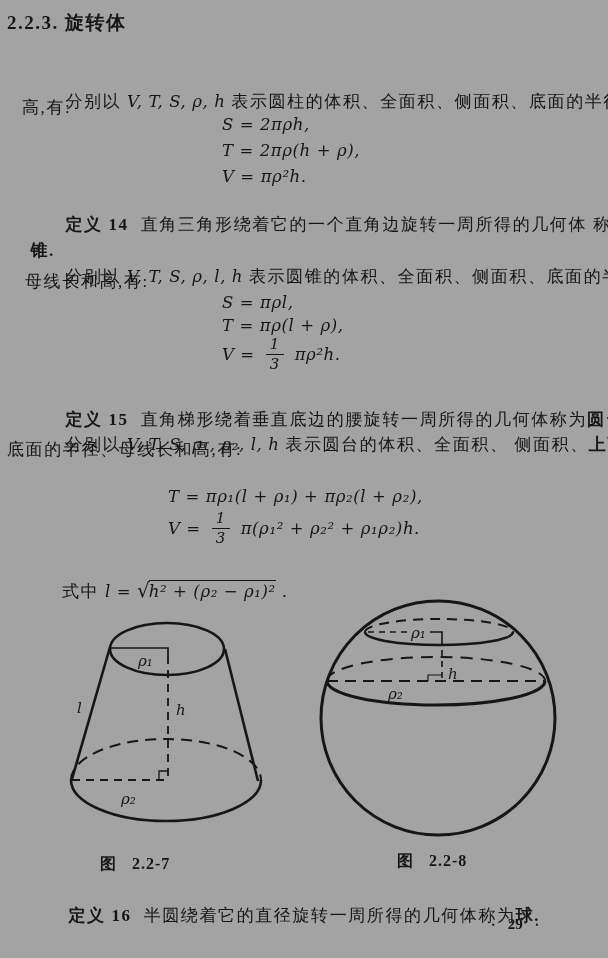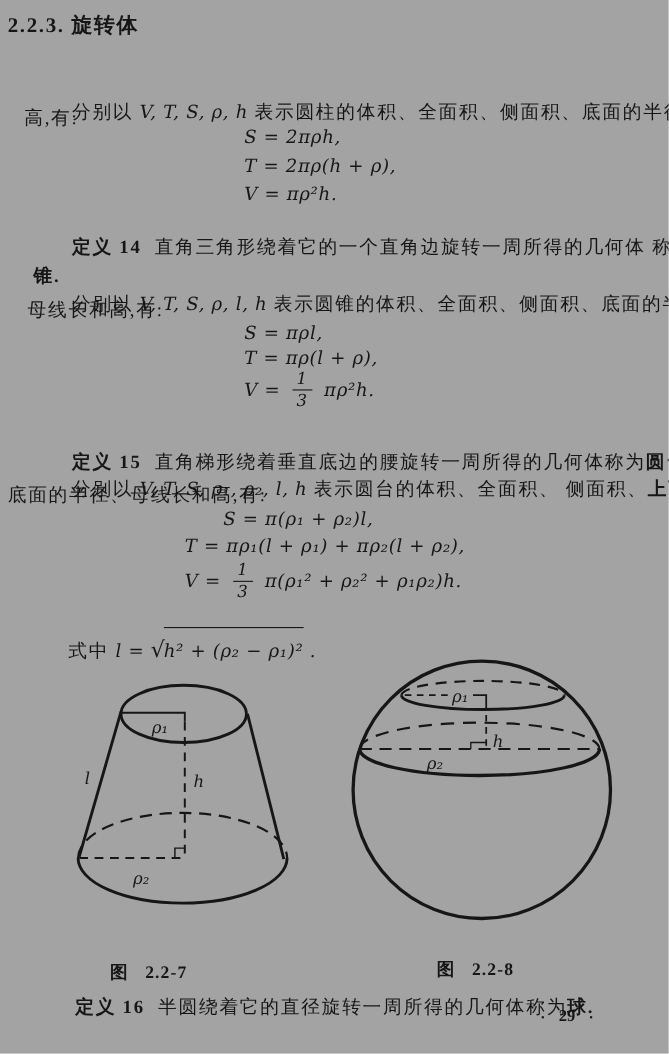--- a/index.html
+++ b/index.html
@@ -17,22 +17,22 @@
   .formula {
     position:absolute; white-space:pre;
     font-family:"DejaVu Serif", serif; font-style:italic;
     font-size:16.5px; letter-spacing:0.6px;
   }
   .frow { display:flex; align-items:center; }
   .frac { display:inline-flex; flex-direction:column; align-items:center; margin:0 5px; font-size:15px; }
   .frac .num { border-bottom:1.5px solid #161616; padding:0 4px 1px; line-height:1.1; }
   .frac .den { line-height:1.1; padding-top:1px; }
   .radical { font-style:normal; font-size:20px; letter-spacing:0; }
-  .radicand { border-top:1.7px solid #161616; padding-top:11px; margin-left:-1px; }
-  .caption { position:absolute; font-weight:bold; font-size:16px; letter-spacing:1px; white-space:pre;margin-top:20px; }
+  .radicand { border-top:1.7px solid #161616; padding-top:1px; margin-left:-1px; }
+  .caption { position:absolute; font-weight:bold; font-size:16px; letter-spacing:1px; white-space:pre; }
   .pageno { position:absolute; display:flex; align-items:center; gap:13px; font-weight:bold; font-size:15px; }
   .pageno .sq { font-size:8px; line-height:1; }
   svg { position:absolute; overflow:visible; }
   svg text { font-family:"DejaVu Serif", serif; font-style:italic; font-size:15px; fill:#161616; }
   svg .stroke { stroke:#161616; fill:none; }
 </style>
 </head>
 <body>
 
 <div class="page">
@@ -71,21 +71,20 @@
   </div>
 
   <div class="abs cn" style="left:42px; top:388px;">
     <span class="b lblgap">定义 15</span><span>直角梯形绕着垂直底边的腰旋转一周所得的几何体称为</span><span class="b">圆台</span>
   </div>
   <div class="abs cn" style="left:42px; top:413px;">
     <span>分别以 </span><span class="math">V, T, S, ρ₁, ρ₂, l, h</span><span> 表示圆台的体积、全面积、 侧面积、</span><span class="b">上下</span>
   </div>
   <div class="abs cn" style="left:7px; top:438px;">底面的半径、母线长和高,有:</div>
 
-  <div class="formula" style="left:203px; top:462px;">S = π(ρ₁ + ρ₂)l,</div>
   <div class="formula" style="left:168px; top:487px;">T = πρ₁(l + ρ₁) + πρ₂(l + ρ₂),</div>
   <div class="formula frow" style="left:168px; top:510px;">
     <span>V = </span>
     <span class="frac">
       <span class="num">1</span>
       <span class="den">3</span>
     </span>
     <span> π(ρ₁² + ρ₂² + ρ₁ρ₂)h.</span>
   </div>
 

